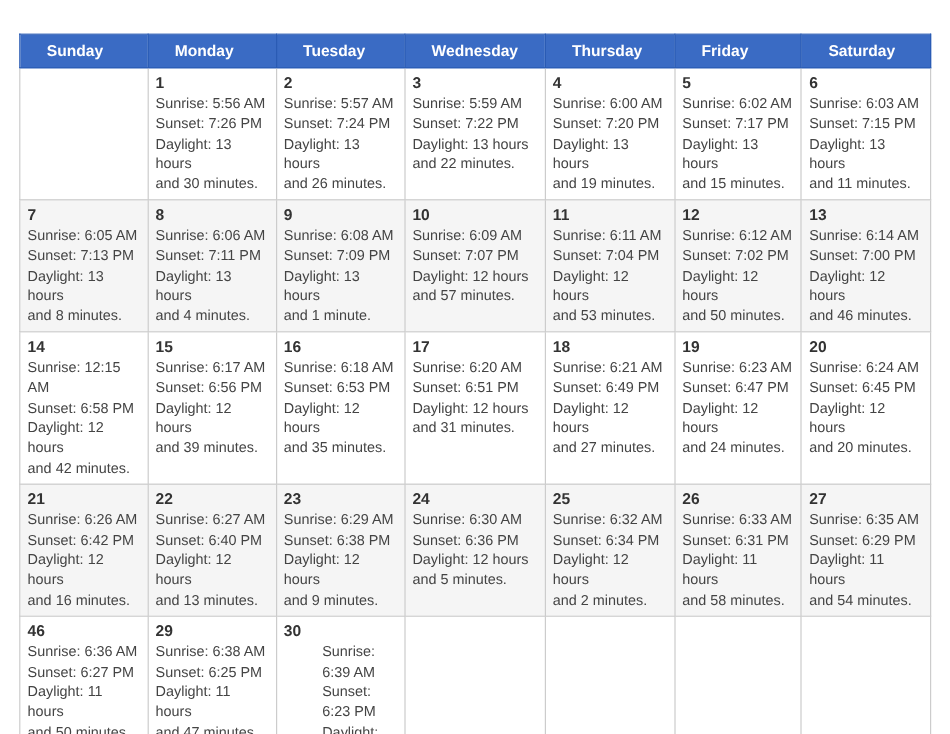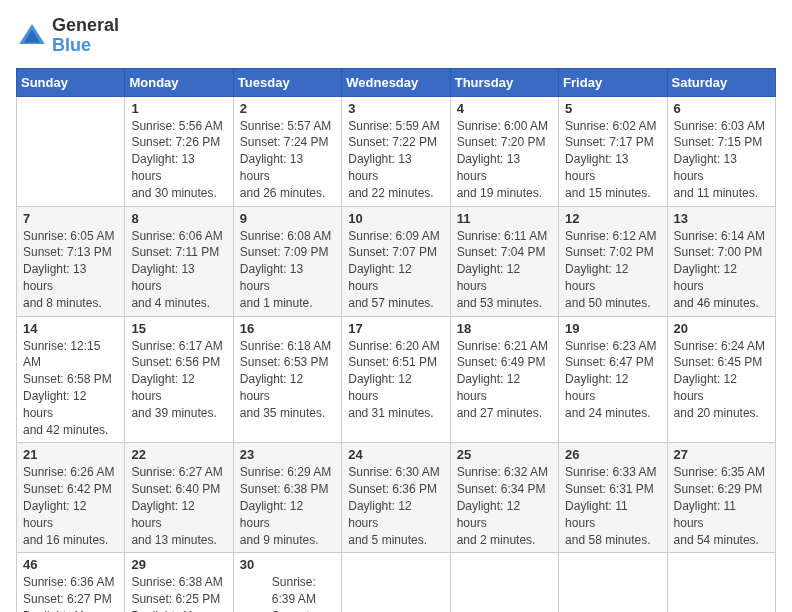--- a/index.html
+++ b/index.html
@@ -55,21 +55,21 @@
     }
     table {
       width: 100%;
       border-collapse: collapse;
       border: 1px solid #ccc;
     }
     thead th {
       background-color: #3a6bc4;
       color: white;
       text-align: left;
-      padding: 6px 4px;
+      padding: 6px 22px;
       font-size: 13px;
       font-weight: bold;
       border: 1px solid #2a5bb4;
     }
     td {
       border: 1px solid #ccc;
       vertical-align: top;
       padding: 4px 6px;
       width: calc(100% / 7);
       min-height: 80px;
@@ -98,30 +98,20 @@
       background-color: #f5f5f5;
     }
     thead tr th {
       background-color: #3a6bc4;
     }
   </style>
 </head>
 <body>
 
 <div class="header">
-  <div class="logo">
-    <svg class="logo-icon" viewBox="0 0 40 40" xmlns="http://www.w3.org/2000/svg">
-      <polygon points="20,5 36,30 4,30" fill="#4a90d9"></polygon>
-      <polygon points="20,12 30,28 10,28" fill="#2a6bc0"></polygon>
-    </svg>
-    <div class="logo-text">
-      <span class="logo-general">General</span>
-      <span class="logo-blue">Blue</span>
-    </div>
-  </div>
   <div class="title-block">
   </div>
 </div>
 
 <table>
   <thead>
     <tr>
     <th>Sunday</th>
         <th>Monday</th>
         <th>Tuesday</th>

